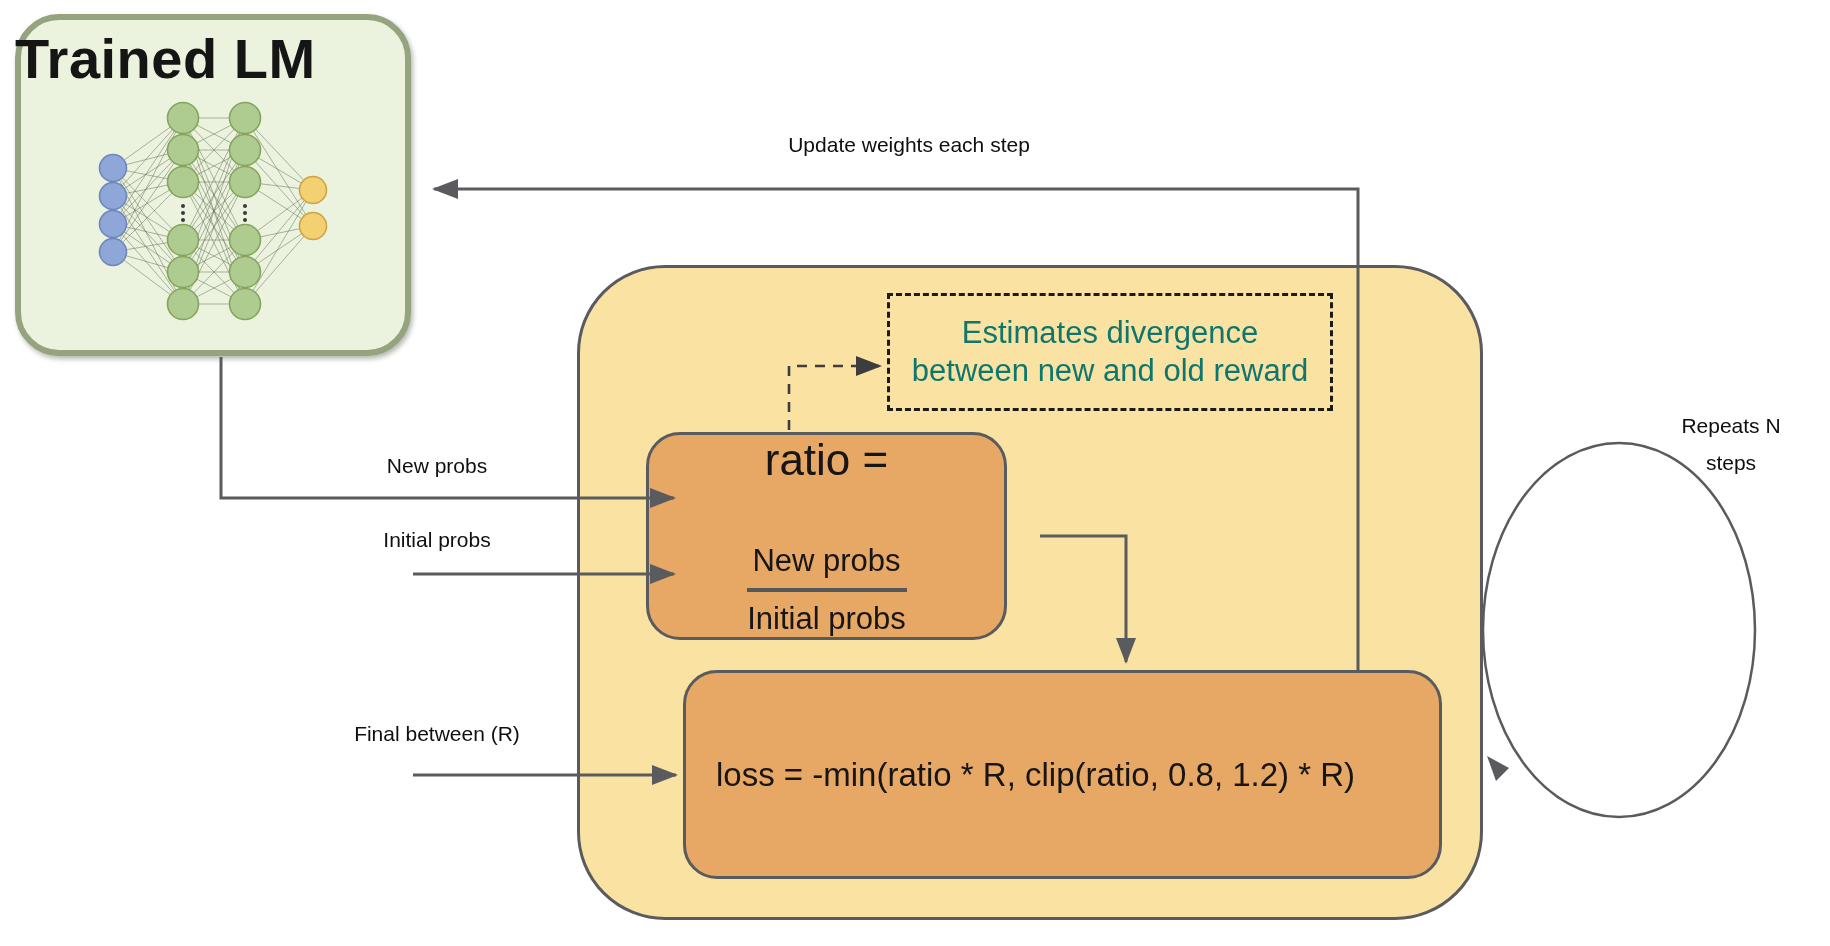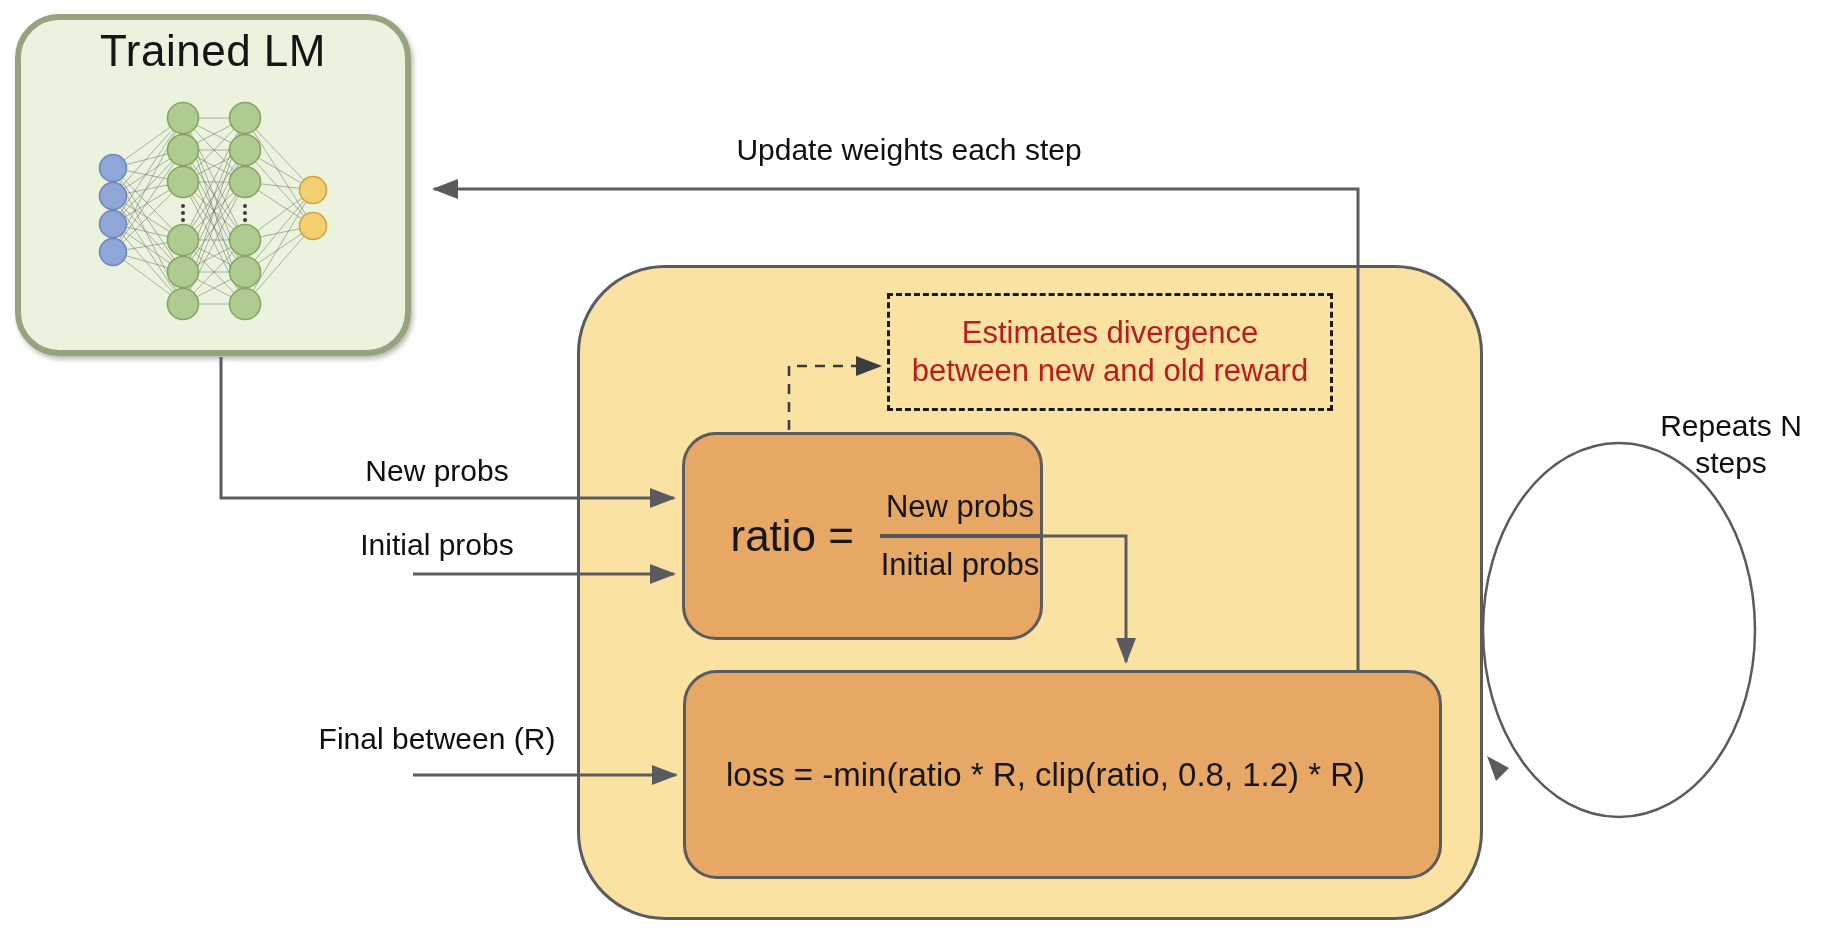--- a/index.html
+++ b/index.html
@@ -11,64 +11,64 @@
 
   
   #lm-box{
     left:15px;top:14px;width:384px;height:330px;
     background:var(--lm-fill,#ebf3de);
     border:6px solid var(--lm-border,#95a47e);
     border-radius:44px;
     box-shadow:2px 3px 5px rgba(90,100,80,.45);
   }
   #lm-title{
-    left:15px;top:26px;width:396px;text-align:center;
-    font-size:44px;font-weight:normal;letter-spacing:.5px;color:#151515;
+    left:15px;top:26px;width:396px;text-align:left;
+    font-size:56px;font-weight:bold;letter-spacing:.5px;color:#151515;
   }
 
   
   #loop-box{
     left:577px;top:265px;width:900px;height:649px;
     background:var(--outer-fill,#f9e2a2);
     border:3px solid var(--line,#5a5b5e);
     border-radius:88px;
   }
 
   
   #divergence-note{
     left:887px;top:293px;width:440px;height:112px;
     border:3px dashed #1b1b1b;
     display:flex;flex-direction:column;justify-content:center;
-    font-size:31px;line-height:38px;text-align:center;color:#b91c1c;
+    font-size:31px;line-height:38px;text-align:center;color:#0f766e;
   }
 
   
   #ratio-box{
-    left:682px;top:432px;width:355px;height:202px;
+    left:646px;top:432px;width:355px;height:202px;
     background:var(--inner-fill,#e7a765);
     border:3px solid var(--line,#5a5b5e);
     border-radius:34px;
-    display:flex;align-items:center;justify-content:flex-end;gap:26px;
+    display:flex;align-items:center;justify-content:space-between;gap:26px;flex-direction:column;
   }
   #ratio-lhs{font-size:44px;color:#161616;}
   .fraction{display:flex;flex-direction:column;align-items:center;font-size:31px;color:#161616;}
   .fraction .bar{width:160px;height:4px;background:#56575a;margin:9px 0;}
 
   
   #loss-box{
     left:683px;top:670px;width:753px;height:203px;
     background:var(--inner-fill,#e7a765);
     border:3px solid var(--line,#5a5b5e);
     border-radius:34px;
     display:flex;align-items:center;
   }
-  #loss-formula{font-size:33px;color:#161616;padding-left:40px;white-space:nowrap;}
-
-  
-  .lbl{font-size:30px;color:#0f0f0f;text-align:center;}
+  #loss-formula{font-size:33px;color:#161616;padding-left:30px;white-space:nowrap;}
+
+  
+  .lbl{font-size:21px;color:#0f0f0f;text-align:center;}
   #update-weights-label{left:659px;top:133px;width:500px;}
   #new-probs-label{left:337px;top:454px;width:200px;}
   #initial-probs-label{left:337px;top:528px;width:200px;}
   #final-reward-label{left:287px;top:722px;width:300px;}
   #repeats-label{left:1606px;top:407px;width:250px;line-height:37px;}
   #repeats-label span{display:block;}
 
   
   #connectors{left:0;top:0;width:1830px;height:946px;pointer-events:none;}
   .arrow{fill:none;stroke:var(--line,#5a5b5e);stroke-width:3px;}

